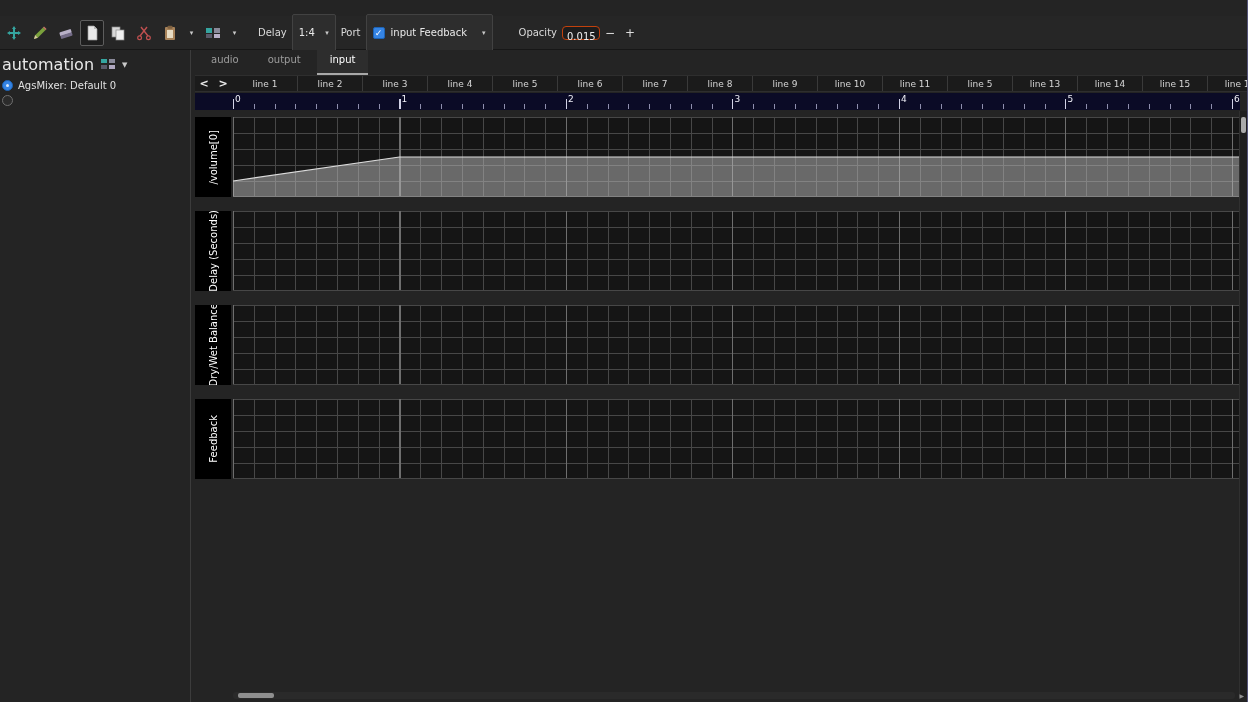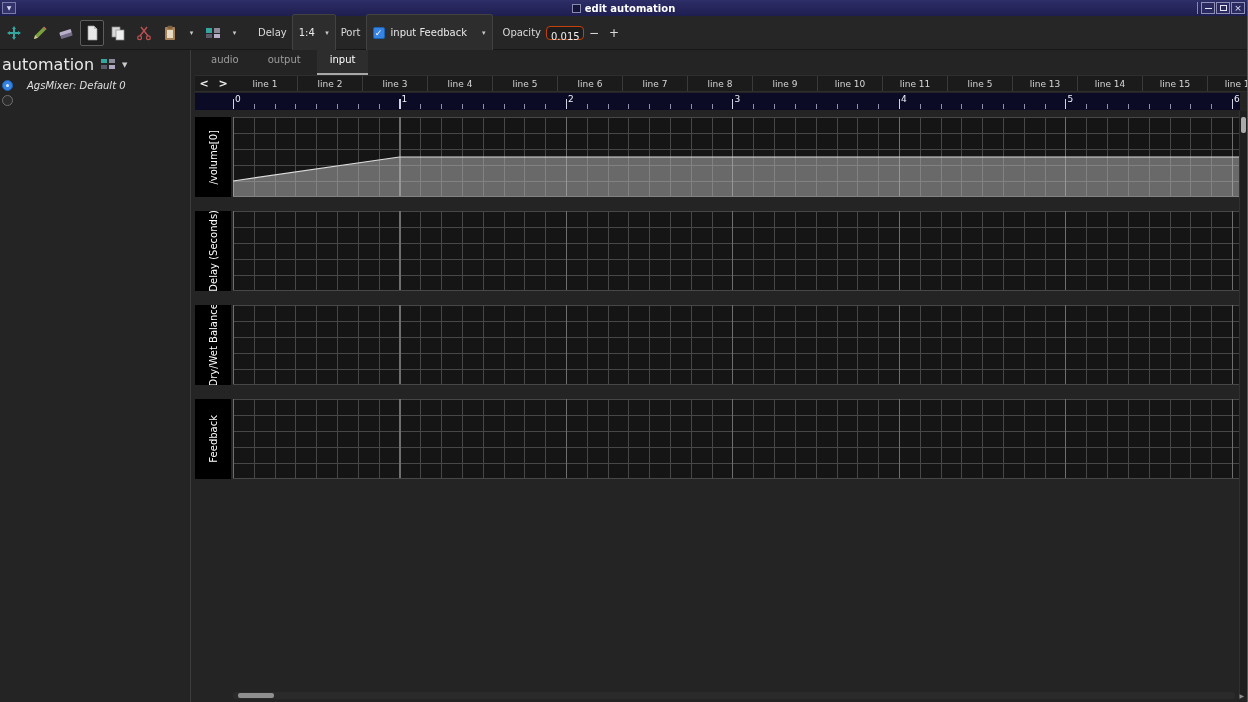--- a/index.html
+++ b/index.html
@@ -40,21 +40,21 @@
     border:1px solid #c2410c;border-radius:4px;color:#eeeeee;font-size:10px;}
   .spin-btn{width:20px;height:22px;display:flex;align-items:center;justify-content:center;
     color:#dddddd;font-size:12px;}
 
   
   .sidebar{position:absolute;left:0;top:50px;width:191px;bottom:0;background:#242424;
     border-right:1px solid #3c3c3c;}
   .sb-head{display:flex;align-items:center;gap:7px;padding:5px 2px 4px;}
   .sb-title{font-size:16px;color:#e8e8e8;}
   .sb-arrow{font-size:7px;color:#c9c9c9;}
-  .machine-row{display:flex;align-items:center;gap:14px;padding:2px 2px;font-style:italic;}
+  .machine-row{display:flex;align-items:center;gap:5px;padding:2px 2px;}
   .radio{width:11px;height:11px;border-radius:50%;border:1px solid #6f6f6f;background:#2b2b2b;flex:0 0 11px;position:relative;}
   .radio.checked{background:#3584e4;border-color:#1d63b5;}
   .radio.checked::after{content:"";position:absolute;inset:3px;border-radius:50%;background:#dcebfc;}
   .machine-label{font-size:10px;color:#e0e0e0;white-space:nowrap;}
 
   .editor{position:absolute;left:192px;top:50px;right:0;bottom:0;background:#242424;}
 
   
   .tabbar{position:absolute;left:0;top:0;right:0;height:25px;display:flex;
     padding-left:6px;gap:3px;}
@@ -99,37 +99,20 @@
   .vscroll-thumb{position:absolute;left:1px;top:6px;width:5px;height:16px;background:#aaaaaa;border-radius:2px;}
   .hscroll{position:absolute;left:41px;right:12px;bottom:3px;height:7px;background:#2a2a2a;border-radius:3px;}
   .hscroll-thumb{position:absolute;left:5px;top:1px;width:36px;height:5px;background:#8f8f8f;border-radius:2px;}
   .hscroll-arrow{position:absolute;right:3px;bottom:3px;font-size:6px;color:#8f8f8f;}
 </style>
 </head>
 <body>
 
 <div class="window">
 
-  <div class="titlebar">
-    <div class="tb-menu">▼</div>
-    <div class="tb-title">
-      <span class="tb-app-icon"></span>
-      <span>edit automation</span>
-    </div>
-    <div class="win-controls">
-      <span class="win-sep"></span>
-      <div class="win-btn">
-          <span class="glyph-min"></span>
-        </div>
-      <div class="win-btn">
-          <span class="glyph-max"></span>
-        </div>
-      <div class="win-btn">×</div>
-    </div>
-  </div>
 
   <div class="toolbar">
     <div class="tool-btn">
       <span>
         <svg width="16" height="16" viewBox="0 0 16 16">
             <path d="M8 1 L10 4 H9 V7 H12 V6 L15 8 L12 10 V9 H9 V12 H10 L8 15 L6 12 H7 V9 H4 V10 L1 8 L4 6 V7 H7 V4 H6 Z" fill="#35a5a0"></path>
           </svg>
       </span>
     </div>
     <div class="tool-btn">
@@ -204,21 +187,21 @@
       <span class="arrow">▾</span>
     </div>
 
     <span class="tb-label">Port</span>
     <div class="combo" style="width:127px;">
       <span class="checkbox">✓</span>
       <span style="flex:1;">input Feedback</span>
       <span class="arrow">▾</span>
     </div>
 
-    <span class="tb-label" style="margin-left:10px;">Opacity</span>
+    <span class="tb-label" style="margin-left:26px;">Opacity</span>
     <div class="spin-entry">0.015</div>
     <div class="spin-btn">−</div>
     <div class="spin-btn">+</div>
   </div>
 
   <div class="sidebar">
     <div class="sb-head">
       <span class="sb-title">automation</span>
       <span>
         <svg width="14" height="12" viewBox="0 0 14 12">

